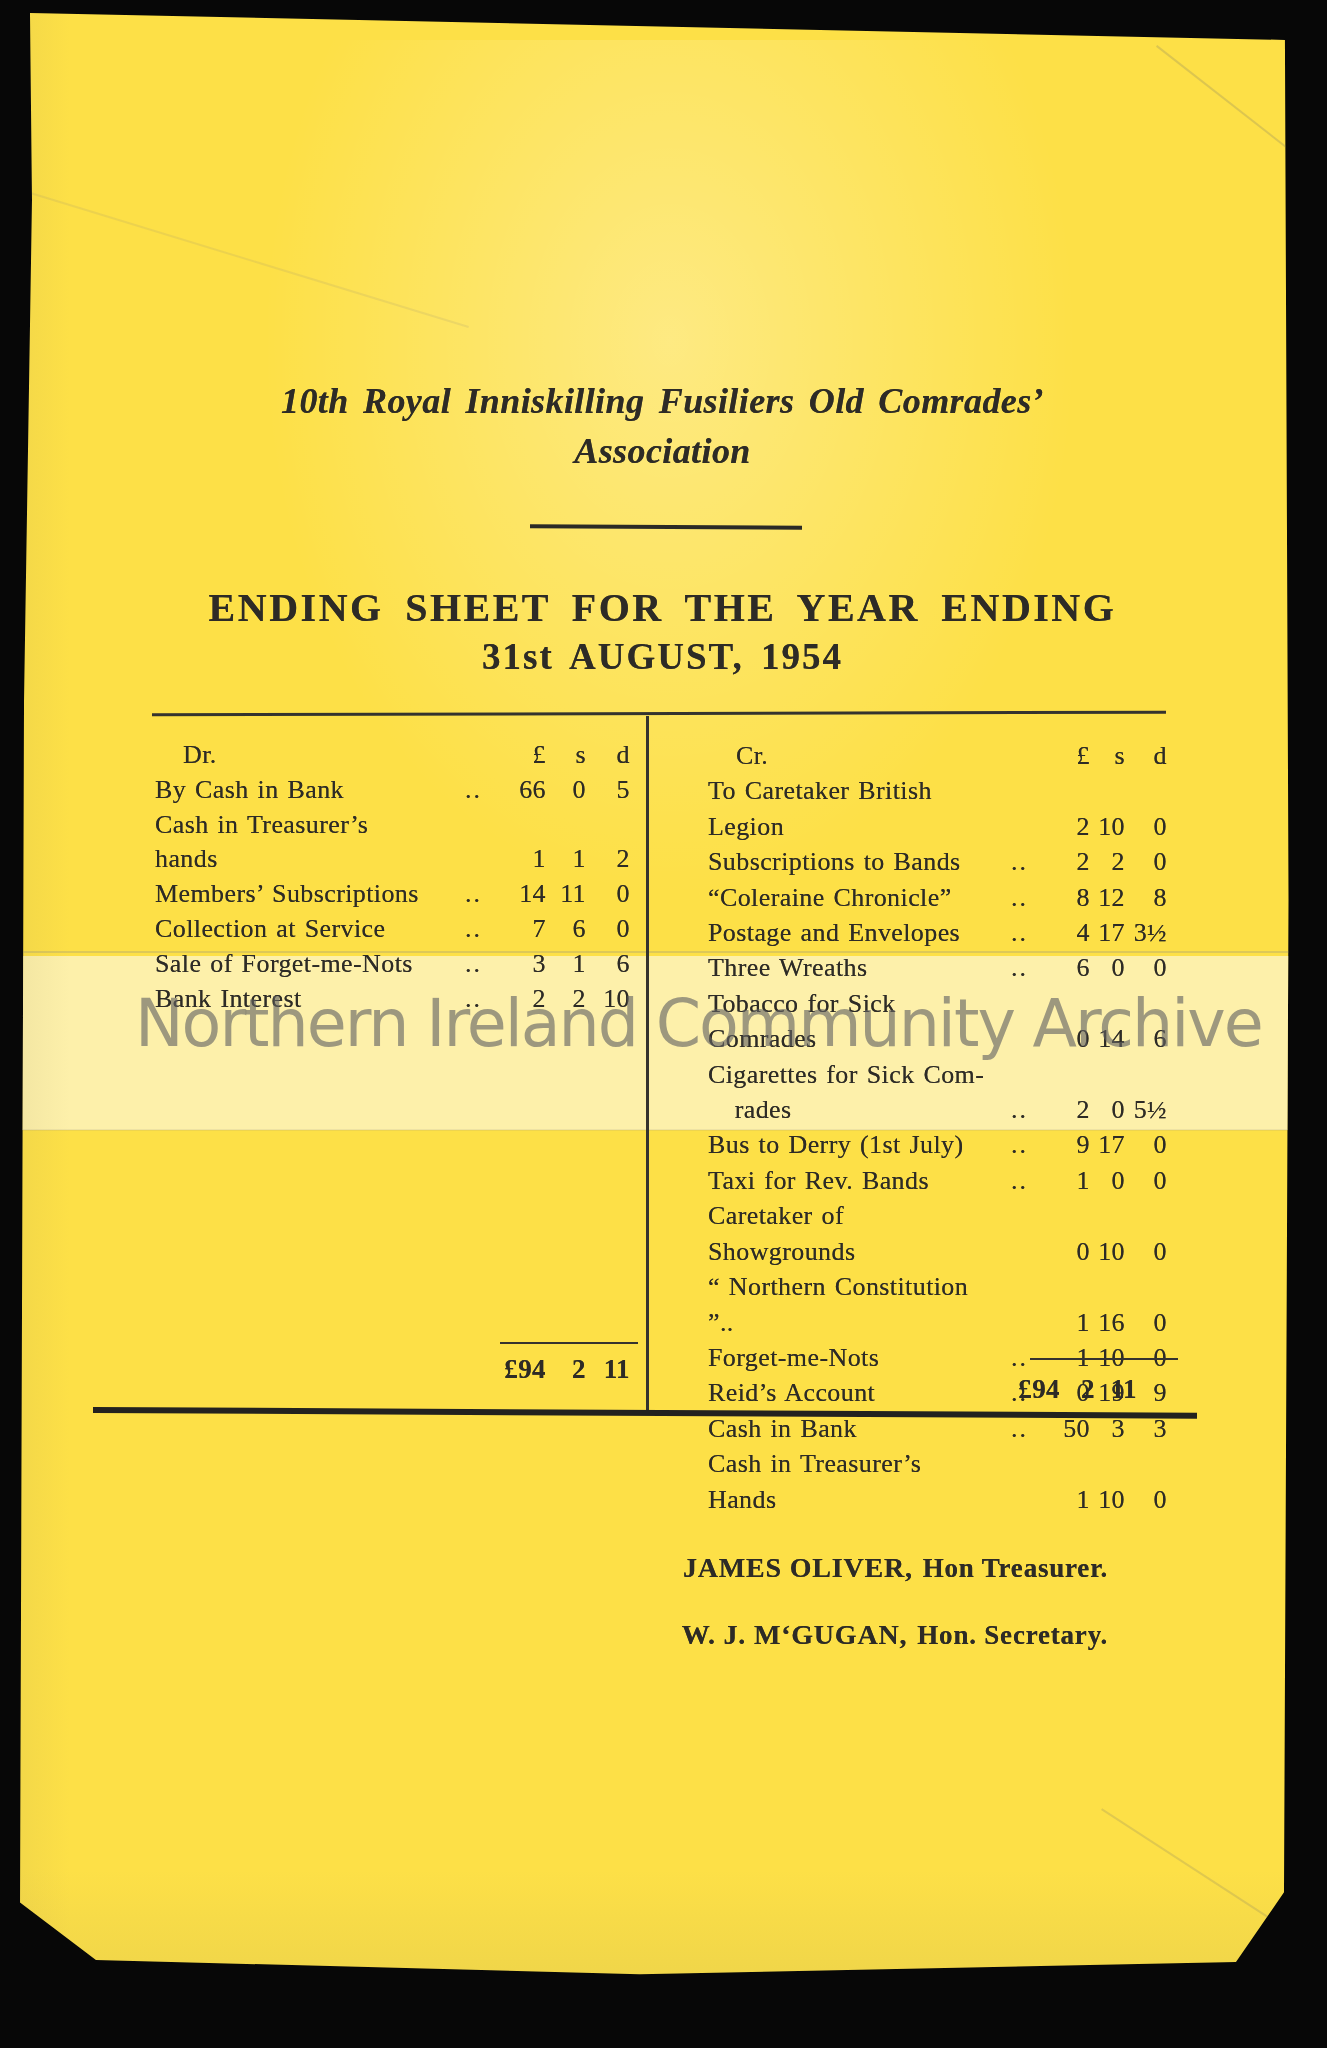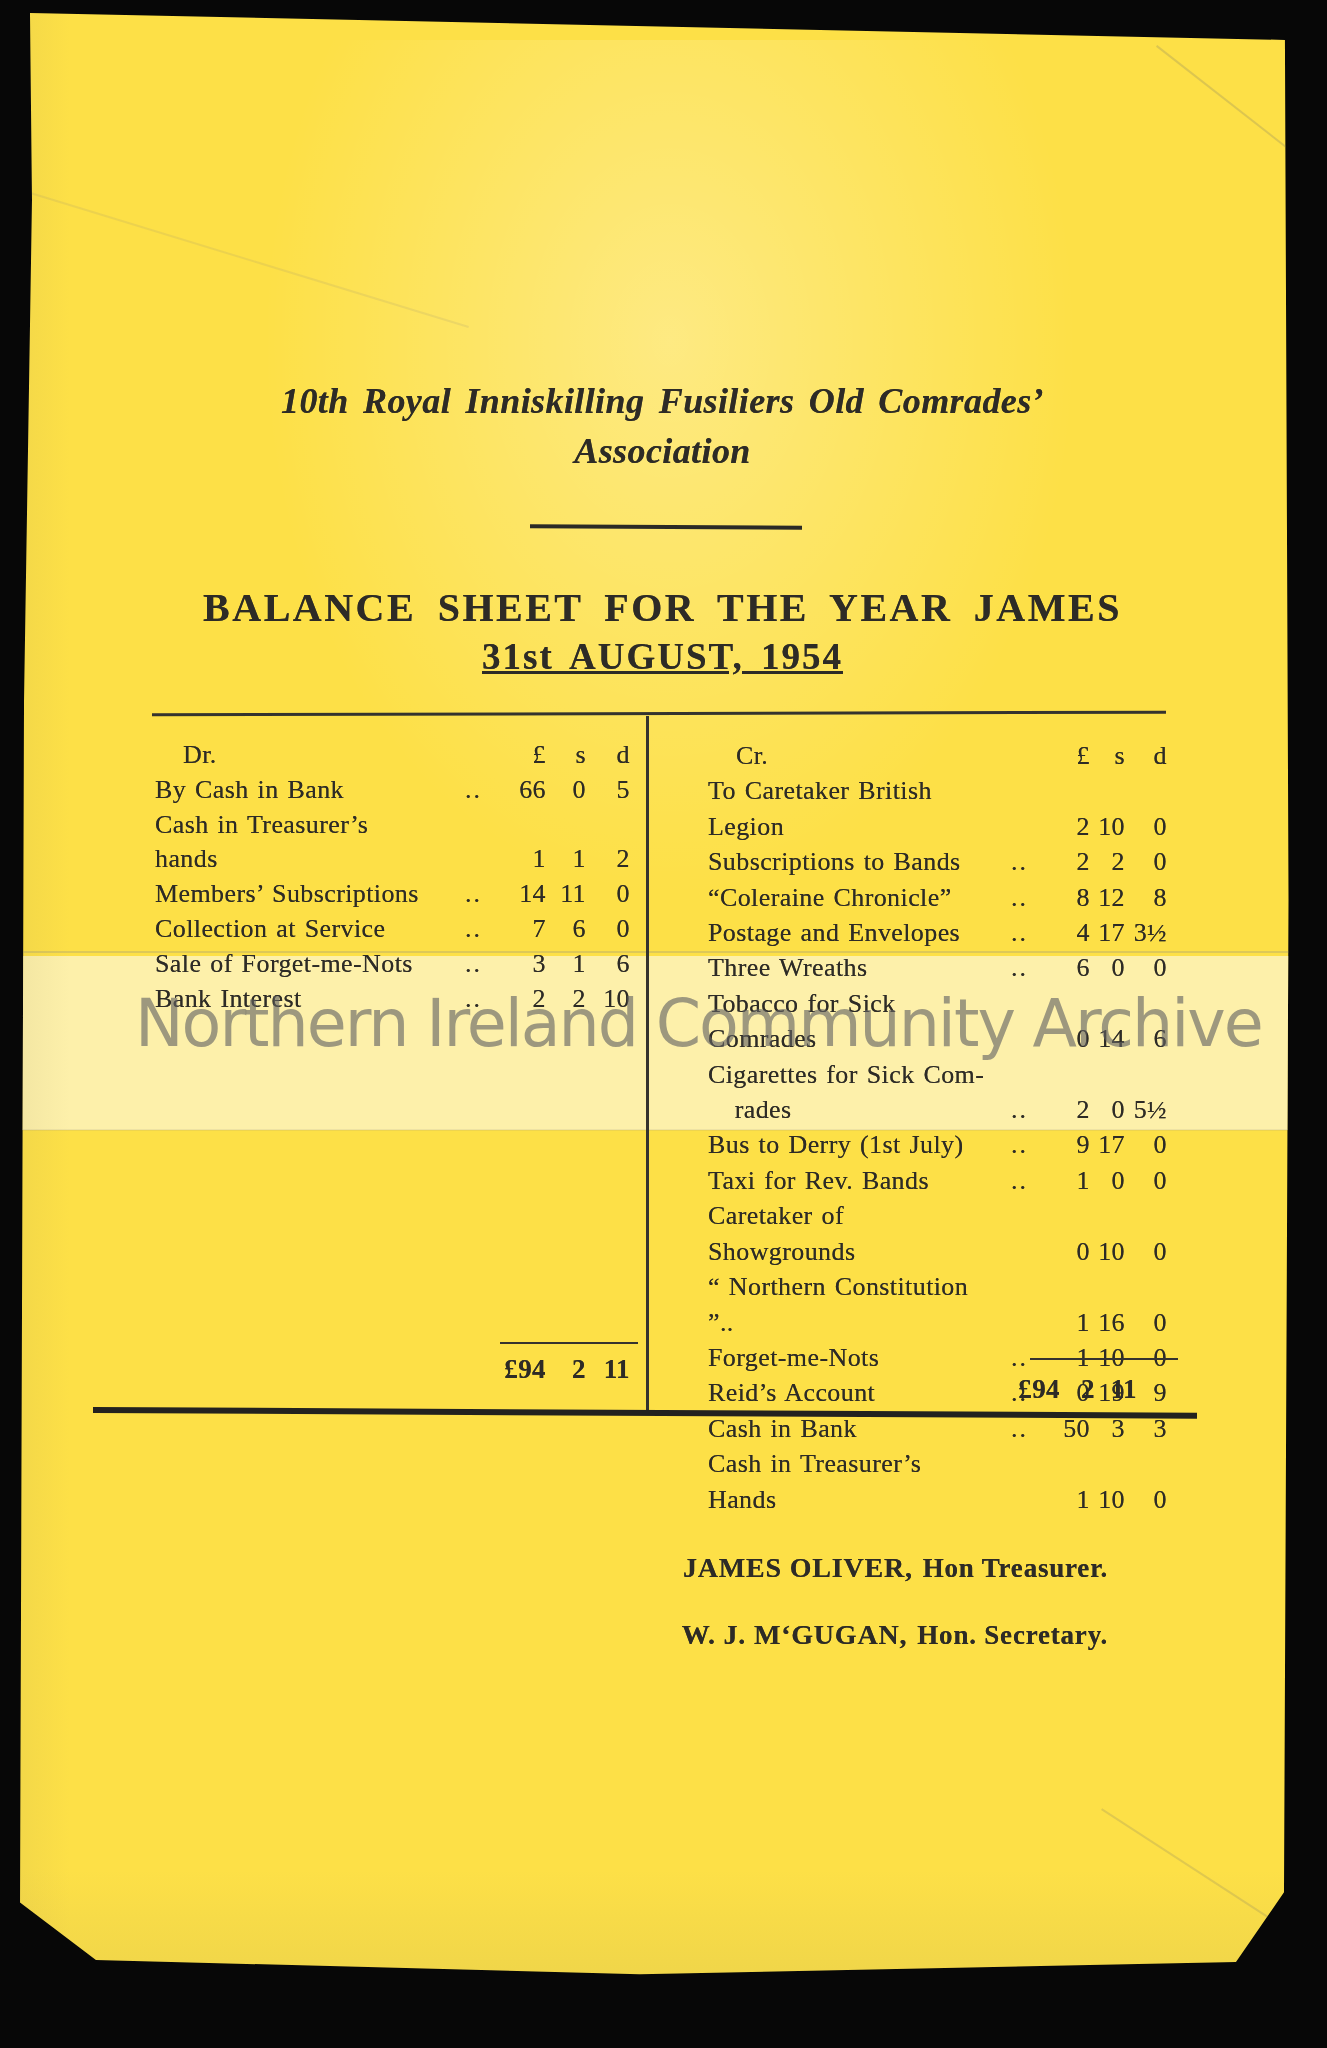--- a/index.html
+++ b/index.html
@@ -22,21 +22,21 @@
               background:linear-gradient(to bottom,rgba(120,115,95,0),rgba(120,115,95,0.10));}
 
   .content{position:absolute;inset:0;}
   .txt{letter-spacing:0.4px;word-spacing:2px;text-shadow:0 0 0.6px rgba(45,43,38,0.75);}
 
   .title{position:absolute;left:160px;top:376px;width:1005px;text-align:center;
          font-weight:bold;font-style:italic;font-size:36px;line-height:50px;word-spacing:5px;}
   .tdivider{position:absolute;left:530px;top:525px;width:272px;height:4px;background:#2b2a26;transform:rotate(0.35deg);}
   .heading{position:absolute;left:160px;top:582px;width:1005px;text-align:center;font-weight:bold;}
   .h1{font-size:40px;line-height:52px;letter-spacing:2.5px;word-spacing:9px;}
-  .h2{font-size:37px;line-height:46px;letter-spacing:2px;word-spacing:6px;text-decoration:underline;}
+  .h2{font-size:37px;line-height:46px;letter-spacing:2px;word-spacing:6px;}
 
   .rule{position:absolute;background:#35332e;}
   .rule-top{left:152px;top:712px;width:1014px;height:3px;transform:rotate(-0.15deg);}
   .vdiv{left:646px;top:716px;width:3px;height:694px;}
   .dr-total-rule{left:500px;top:1342px;width:138px;height:2px;}
   .cr-total-rule{left:1030px;top:1358px;width:148px;height:2px;}
   .rule-bottom{left:93px;top:1407px;width:1104px;height:6px;background:#23221f;transform:rotate(0.3deg);transform-origin:left center;}
 
   .col{position:absolute;font-size:26px;}
   .dr{left:155px;top:738px;width:487px;}
@@ -86,21 +86,21 @@
 
     <div class="content">
       <div class="title txt">
         <div>10th Royal Inniskilling Fusiliers Old Comrades’</div>
         <div>Association</div>
       </div>
 
       <div class="tdivider"></div>
 
       <div class="heading txt">
-        <div class="h1">BALANCE SHEET FOR THE YEAR JAMES</div>
+        <div class="h1">ENDING SHEET FOR THE YEAR ENDING</div>
         <div class="h2">31st AUGUST, 1954</div>
       </div>
 
       <div class="rule rule-top"></div>
       <div class="rule vdiv"></div>
 
       <div class="col dr txt">
         <div class="trow">
           <span class="lbl hdr">Dr.</span>
           <span class="dots"></span>

